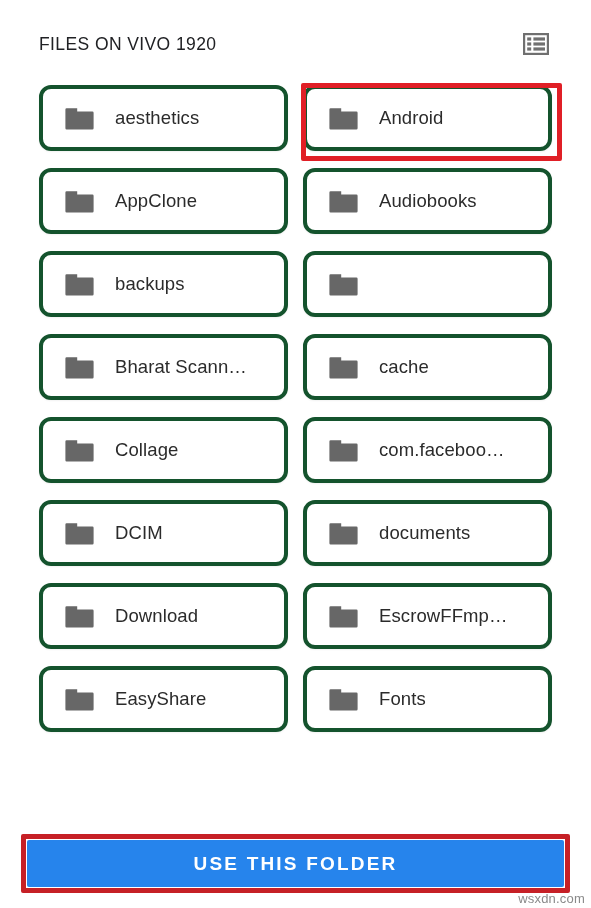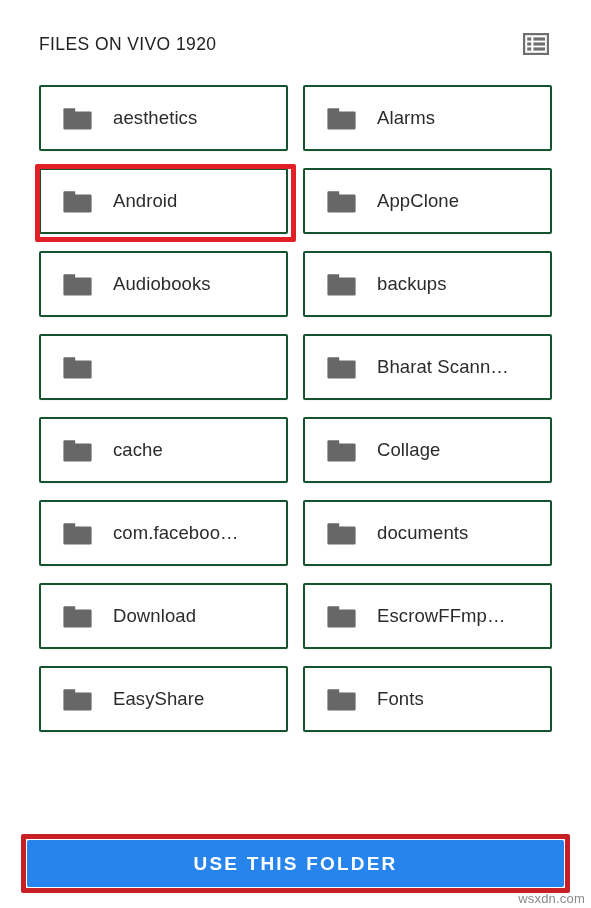--- a/index.html
+++ b/index.html
@@ -66,22 +66,22 @@
     flex-wrap: wrap;
     column-gap: 15px;
     row-gap: 17px;
   }
   .folder-card {
     position: relative;
     width: 249px;
     height: 66px;
     box-sizing: border-box;
     background: #ffffff;
-    border: 2px solid #14532d;
-    border-radius: 2px;
+    border: 4px solid #14532d;
+    border-radius: 12px;
     box-shadow: 0 1px 2px rgba(0,0,0,0.055);
     display: flex;
     align-items: center;
     padding-left: 22px;
     cursor: pointer;
   }
   .folder-icon {
     flex: 0 0 auto;
     width: 29px;
     height: 25px;
@@ -187,28 +187,20 @@
           </svg>
         </span>
         <span class="folder-label">aesthetics</span>
       </div>
       <div class="folder-card">
         <span class="folder-icon">
           <svg width="29" height="25" viewBox="0 0 29 25" aria-hidden="true">
             <path d="M1.6 2.2 H12.2 V5.6 H27.4 A1.2 1.2 0 0 1 28.6 6.8 V22.2 A1.2 1.2 0 0 1 27.4 23.4 H1.6 A1.2 1.2 0 0 1 0.4 22.2 V3.4 A1.2 1.2 0 0 1 1.6 2.2 Z" fill="#676767"></path>
           </svg>
         </span>
-        <span class="folder-label">Alarms</span>
-      </div>
-      <div class="folder-card">
-        <span class="folder-icon">
-          <svg width="29" height="25" viewBox="0 0 29 25" aria-hidden="true">
-            <path d="M1.6 2.2 H12.2 V5.6 H27.4 A1.2 1.2 0 0 1 28.6 6.8 V22.2 A1.2 1.2 0 0 1 27.4 23.4 H1.6 A1.2 1.2 0 0 1 0.4 22.2 V3.4 A1.2 1.2 0 0 1 1.6 2.2 Z" fill="#676767"></path>
-          </svg>
-        </span>
         <span class="folder-label">Android</span>
         <div class="annot-card"></div>
       </div>
       <div class="folder-card">
         <span class="folder-icon">
           <svg width="29" height="25" viewBox="0 0 29 25" aria-hidden="true">
             <path d="M1.6 2.2 H12.2 V5.6 H27.4 A1.2 1.2 0 0 1 28.6 6.8 V22.2 A1.2 1.2 0 0 1 27.4 23.4 H1.6 A1.2 1.2 0 0 1 0.4 22.2 V3.4 A1.2 1.2 0 0 1 1.6 2.2 Z" fill="#676767"></path>
           </svg>
         </span>
         <span class="folder-label">AppClone</span>
@@ -260,20 +252,28 @@
         </span>
         <span class="folder-label">Collage</span>
       </div>
       <div class="folder-card">
         <span class="folder-icon">
           <svg width="29" height="25" viewBox="0 0 29 25" aria-hidden="true">
             <path d="M1.6 2.2 H12.2 V5.6 H27.4 A1.2 1.2 0 0 1 28.6 6.8 V22.2 A1.2 1.2 0 0 1 27.4 23.4 H1.6 A1.2 1.2 0 0 1 0.4 22.2 V3.4 A1.2 1.2 0 0 1 1.6 2.2 Z" fill="#676767"></path>
           </svg>
         </span>
         <span class="folder-label">com.faceboo…</span>
+      </div>
+      <div class="folder-card">
+        <span class="folder-icon">
+          <svg width="29" height="25" viewBox="0 0 29 25" aria-hidden="true">
+            <path d="M1.6 2.2 H12.2 V5.6 H27.4 A1.2 1.2 0 0 1 28.6 6.8 V22.2 A1.2 1.2 0 0 1 27.4 23.4 H1.6 A1.2 1.2 0 0 1 0.4 22.2 V3.4 A1.2 1.2 0 0 1 1.6 2.2 Z" fill="#676767"></path>
+          </svg>
+        </span>
+        <span class="folder-label">DCIM</span>
       </div>
       <div class="folder-card">
         <span class="folder-icon">
           <svg width="29" height="25" viewBox="0 0 29 25" aria-hidden="true">
             <path d="M1.6 2.2 H12.2 V5.6 H27.4 A1.2 1.2 0 0 1 28.6 6.8 V22.2 A1.2 1.2 0 0 1 27.4 23.4 H1.6 A1.2 1.2 0 0 1 0.4 22.2 V3.4 A1.2 1.2 0 0 1 1.6 2.2 Z" fill="#676767"></path>
           </svg>
         </span>
         <span class="folder-label">documents</span>
       </div>
       <div class="folder-card">

